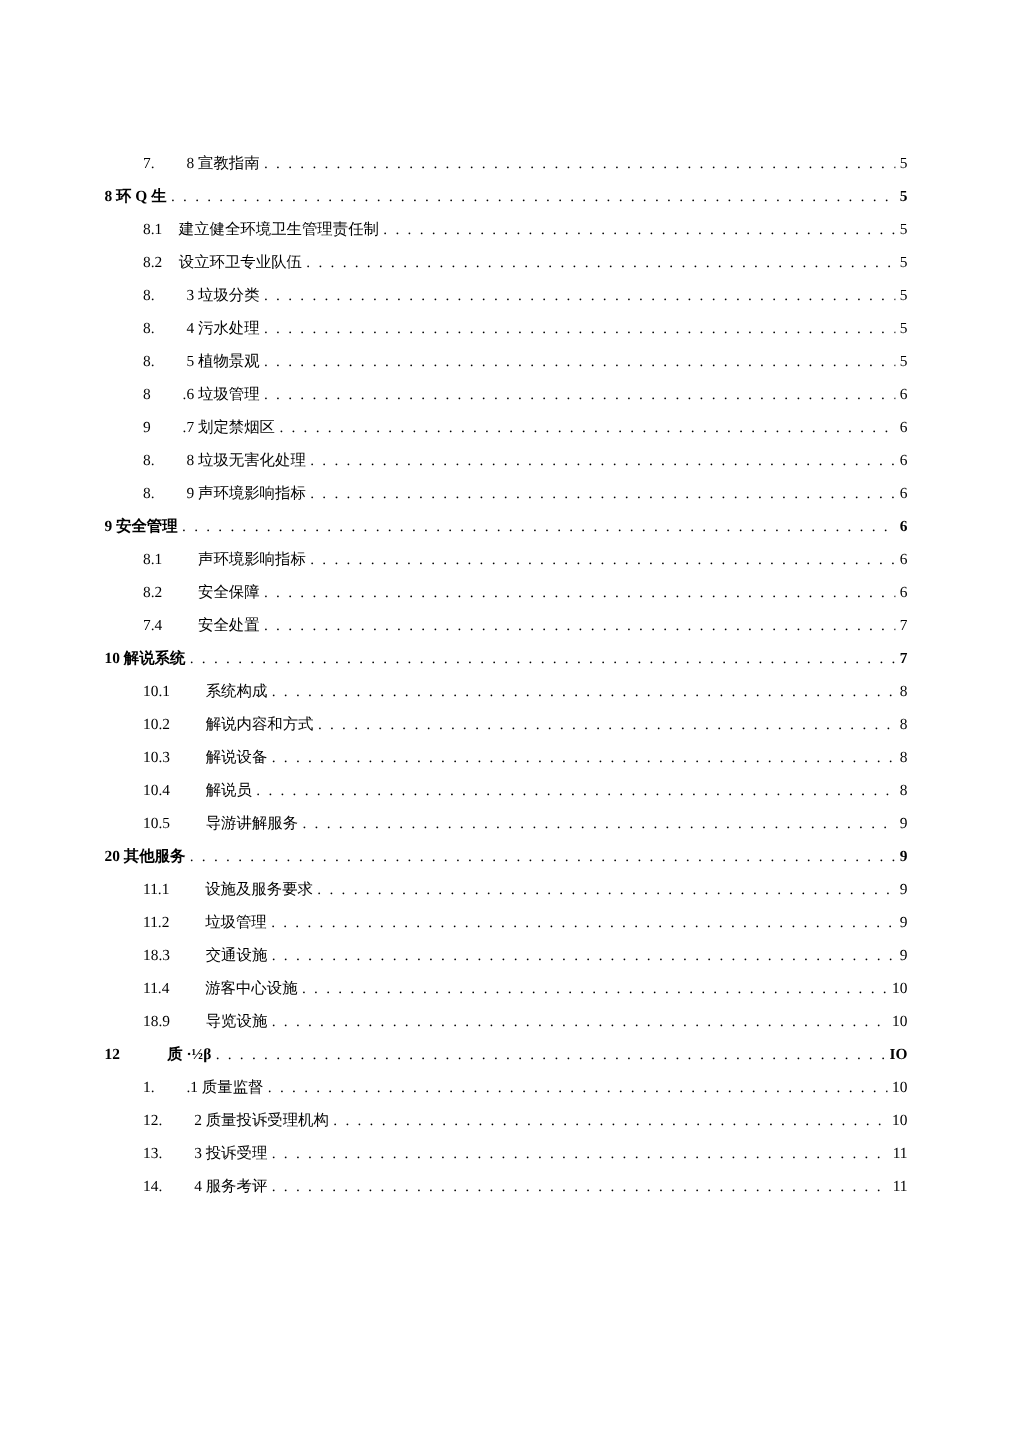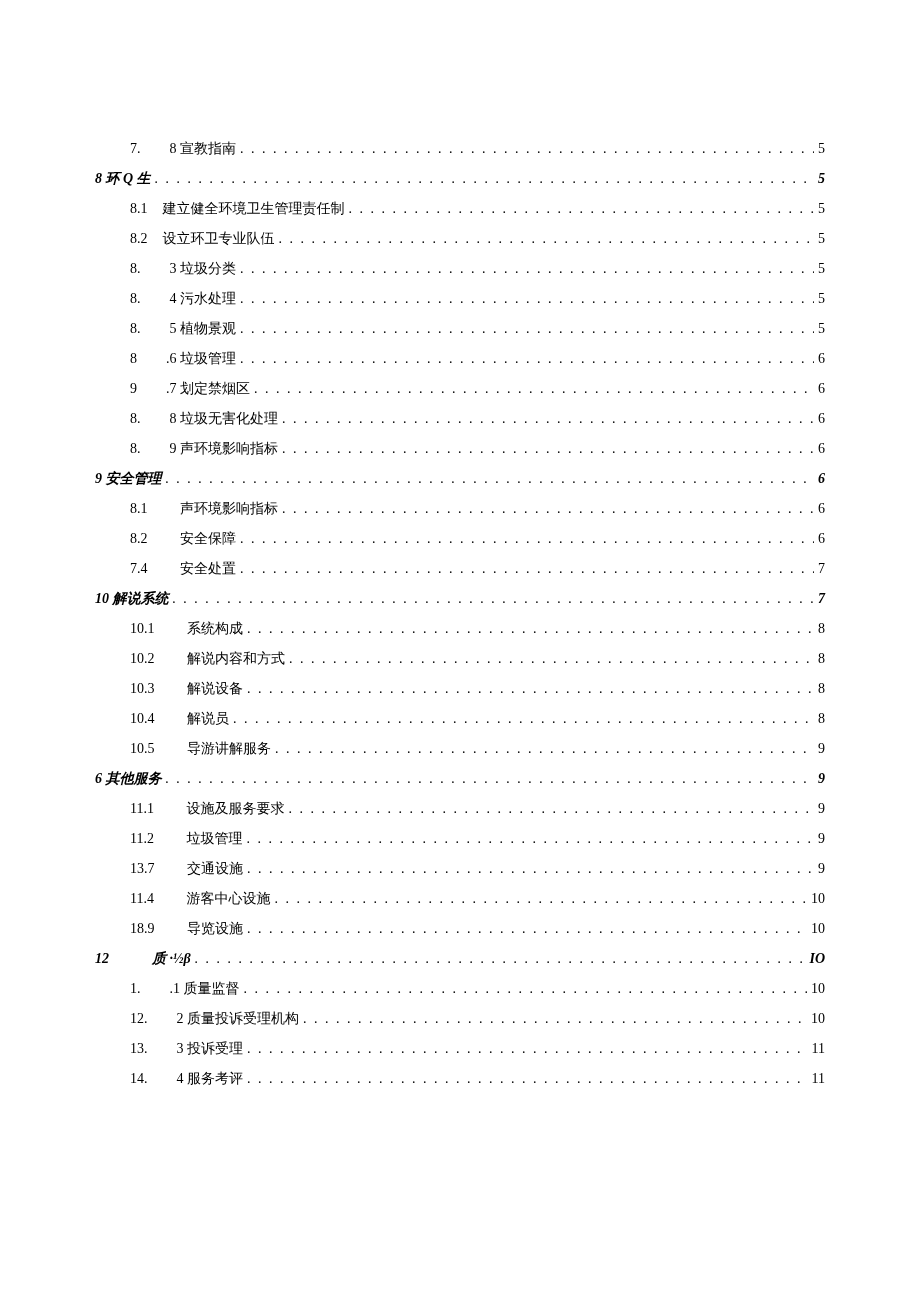--- a/index.html
+++ b/index.html
@@ -17,21 +17,20 @@
       padding: 140px 95px 0 95px;
     }
     .toc-entry {
       display: flex;
       align-items: baseline;
       margin-bottom: 12px;
       white-space: nowrap;
     }
     .toc-entry.level-1 {
       margin-left: 0;
-      font-style: italic;
     }
     .toc-entry.level-2 {
       margin-left: 35px;
     }
     .entry-num {
       flex-shrink: 0;
     }
     .entry-title {
       flex-shrink: 0;
       margin-left: 15px;
@@ -170,38 +169,38 @@
       <span class="entry-dots">. . . . . . . . . . . . . . . . . . . . . . . . . . . . . . . . . . . . . . . . . . . . . . . . . . . . . . . . . . . . . . . . . . . . . . . . . . . . . . . . . . . . . . . . . . . . . . . . . . . . . . . . . . . . . . . . . . . . . . . .</span>
       <span class="entry-page">8</span>
     </div>
     <div class="toc-entry level-2">
       <span class="entry-num">10.5</span>
       <span class="entry-title">　 导游讲解服务</span>
       <span class="entry-dots">. . . . . . . . . . . . . . . . . . . . . . . . . . . . . . . . . . . . . . . . . . . . . . . . . . . . . . . . . . . . . . . . . . . . . . . . . . . . . . . . . . . . . . . . . . . . . . . . . . . . . . . . . . . . . . . . . . . . . . . .</span>
       <span class="entry-page">9</span>
     </div>
     <div class="toc-entry level-1">
-      <span class="entry-num bold">6 其他服务</span>
+      <span class="entry-num bold">20 其他服务</span>
       <span class="entry-dots">. . . . . . . . . . . . . . . . . . . . . . . . . . . . . . . . . . . . . . . . . . . . . . . . . . . . . . . . . . . . . . . . . . . . . . . . . . . . . . . . . . . . . . . . . . . . . . . . . . . . . . . . . . . . . . . . . . . . . . . .</span>
       <span class="entry-page bold">9</span>
     </div>
     <div class="toc-entry level-2">
       <span class="entry-num">11.1</span>
       <span class="entry-title">　 设施及服务要求</span>
       <span class="entry-dots">. . . . . . . . . . . . . . . . . . . . . . . . . . . . . . . . . . . . . . . . . . . . . . . . . . . . . . . . . . . . . . . . . . . . . . . . . . . . . . . . . . . . . . . . . . . . . . . . . . . . . . . . . . . . . . . . . . . . . . . .</span>
       <span class="entry-page">9</span>
     </div>
     <div class="toc-entry level-2">
       <span class="entry-num">11.2</span>
       <span class="entry-title">　 垃圾管理</span>
       <span class="entry-dots">. . . . . . . . . . . . . . . . . . . . . . . . . . . . . . . . . . . . . . . . . . . . . . . . . . . . . . . . . . . . . . . . . . . . . . . . . . . . . . . . . . . . . . . . . . . . . . . . . . . . . . . . . . . . . . . . . . . . . . . .</span>
       <span class="entry-page">9</span>
     </div>
     <div class="toc-entry level-2">
-      <span class="entry-num">13.7</span>
+      <span class="entry-num">18.3</span>
       <span class="entry-title">　 交通设施</span>
       <span class="entry-dots">. . . . . . . . . . . . . . . . . . . . . . . . . . . . . . . . . . . . . . . . . . . . . . . . . . . . . . . . . . . . . . . . . . . . . . . . . . . . . . . . . . . . . . . . . . . . . . . . . . . . . . . . . . . . . . . . . . . . . . . .</span>
       <span class="entry-page">9</span>
     </div>
     <div class="toc-entry level-2">
       <span class="entry-num">11.4</span>
       <span class="entry-title">　 游客中心设施</span>
       <span class="entry-dots">. . . . . . . . . . . . . . . . . . . . . . . . . . . . . . . . . . . . . . . . . . . . . . . . . . . . . . . . . . . . . . . . . . . . . . . . . . . . . . . . . . . . . . . . . . . . . . . . . . . . . . . . . . . . . . . . . . . . . . . .</span>
       <span class="entry-page">10</span>
     </div>

